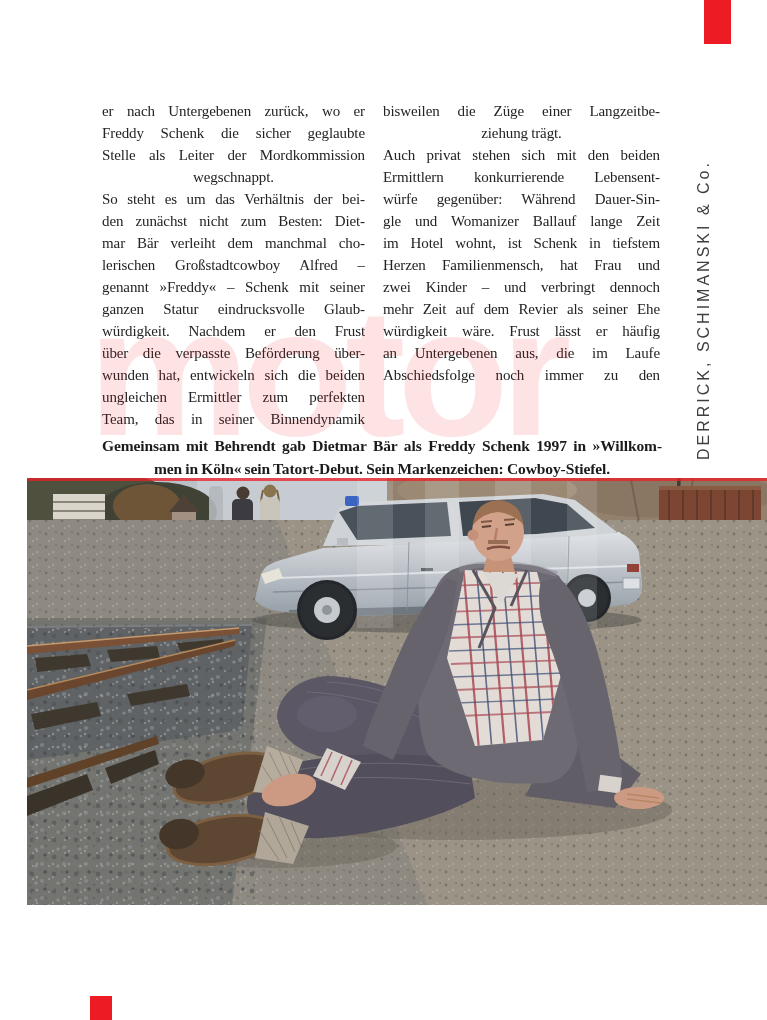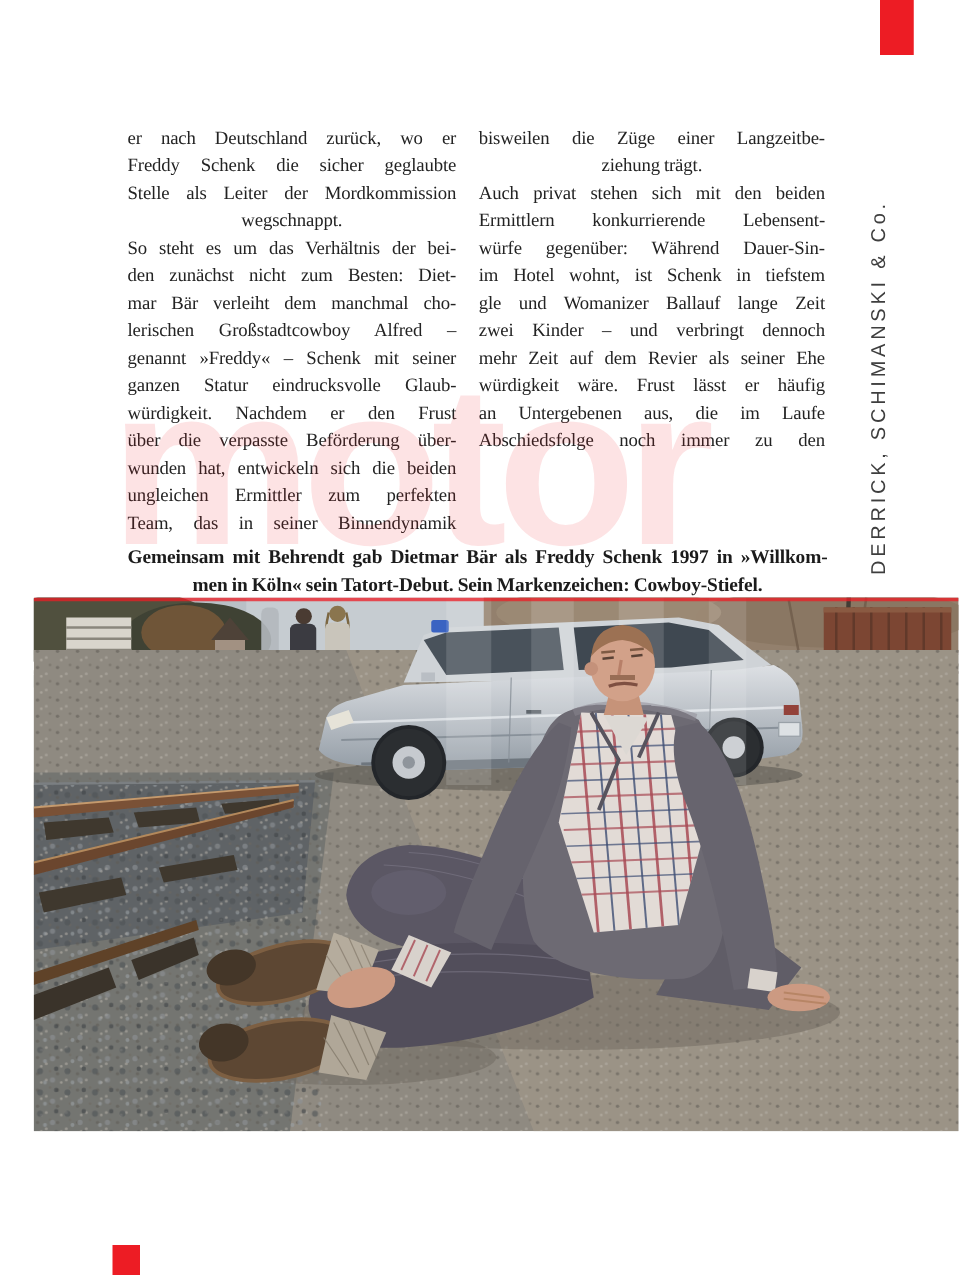--- a/index.html
+++ b/index.html
@@ -26,21 +26,21 @@
       color:rgba(237,28,36,0.12);pointer-events:none;z-index:4;}
   #photo{position:absolute;left:27px;top:478px;width:740px;height:427px;}
   svg{display:block;}
 </style>
 </head>
 <body>
 
 <div id="page">
 
   <div id="col-left" class="col">
-      <div class="tl j">er nach Deutschland zurück, wo er</div>
+      <div class="tl j">er nach Untergebenen zurück, wo er</div>
       <div class="tl j">Freddy Schenk die sicher geglaubte</div>
       <div class="tl j">Stelle als Leiter der Mordkommission</div>
       <div class="tl l">wegschnappt.</div>
       <div class="tl j">So steht es um das Verhältnis der bei-</div>
       <div class="tl j">den zunächst nicht zum Besten: Diet-</div>
       <div class="tl j">mar Bär verleiht dem manchmal cho-</div>
       <div class="tl j">lerischen Großstadtcowboy Alfred –</div>
       <div class="tl j">genannt »Freddy« – Schenk mit seiner</div>
       <div class="tl j">ganzen Statur eindrucksvolle Glaub-</div>
       <div class="tl j">würdigkeit. Nachdem er den Frust</div>
@@ -49,22 +49,23 @@
       <div class="tl j">ungleichen Ermittler zum perfekten</div>
       <div class="tl j">Team, das in seiner Binnendynamik</div>
     </div>
 
   <div id="col-right" class="col">
       <div class="tl j">bisweilen die Züge einer Langzeitbe-</div>
       <div class="tl l">ziehung trägt.</div>
       <div class="tl j">Auch privat stehen sich mit den beiden</div>
       <div class="tl j">Ermittlern konkurrierende Lebensent-</div>
       <div class="tl j">würfe gegenüber: Während Dauer-Sin-</div>
+      <div class="tl j">gle und Womanizer Ballauf lange Zeit</div>
       <div class="tl j">im Hotel wohnt, ist Schenk in tiefstem</div>
-      <div class="tl j">gle und Womanizer Ballauf lange Zeit</div>
+      <div class="tl j">Herzen Familienmensch, hat Frau und</div>
       <div class="tl j">zwei Kinder – und verbringt dennoch</div>
       <div class="tl j">mehr Zeit auf dem Revier als seiner Ehe</div>
       <div class="tl j">würdigkeit wäre. Frust lässt er häufig</div>
       <div class="tl j">an Untergebenen aus, die im Laufe</div>
       <div class="tl j">Abschiedsfolge noch immer zu den</div>
     </div>
 
   <div id="caption">
       <div class="tl j">Gemeinsam mit Behrendt gab Dietmar Bär als Freddy Schenk 1997 in »Willkom-</div>
       <div class="tl l">men in Köln« sein Tatort-Debut. Sein Markenzeichen: Cowboy-Stiefel.</div>

